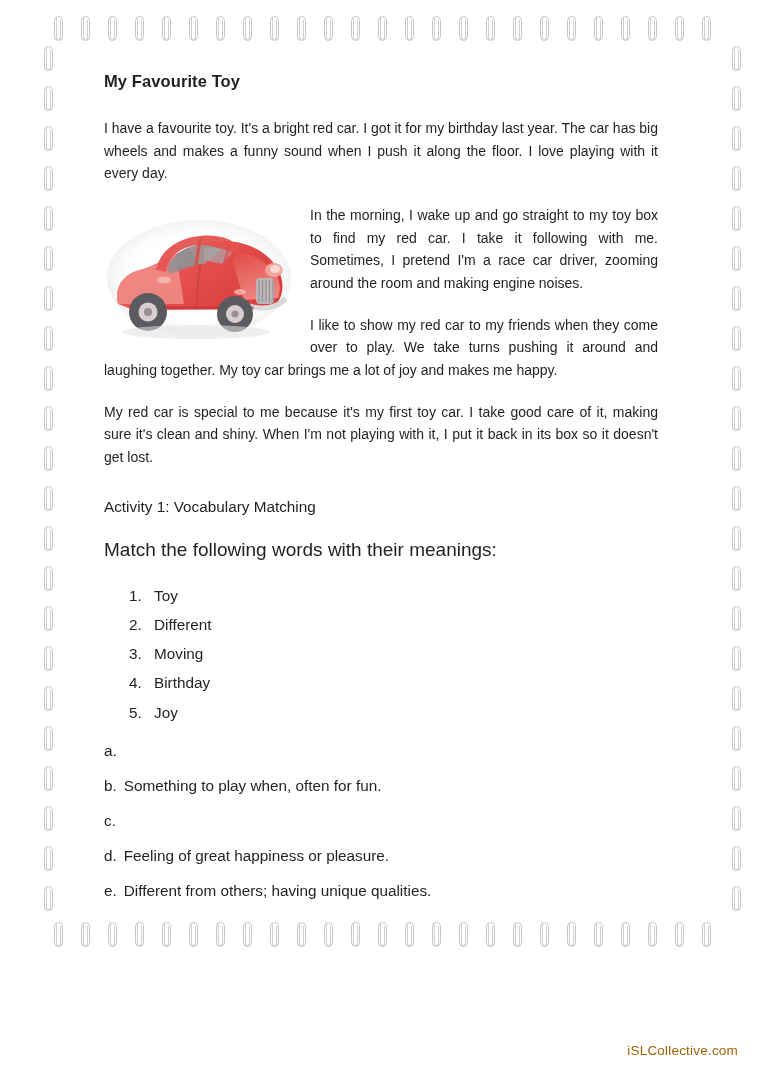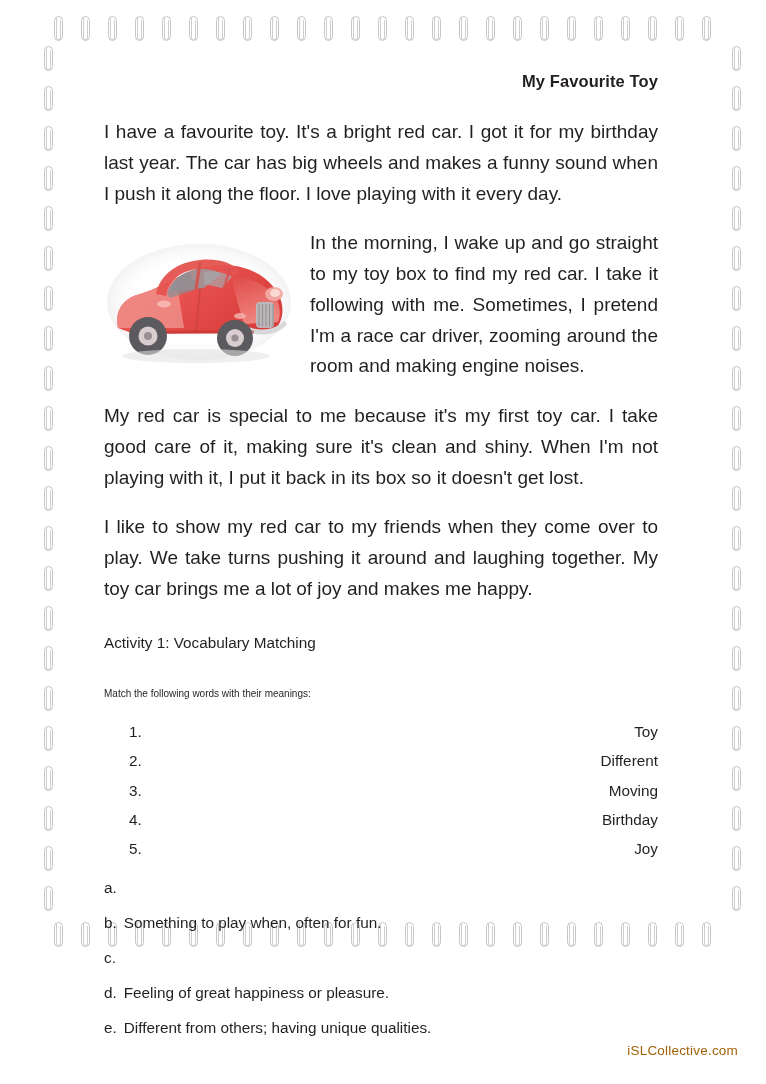--- a/index.html
+++ b/index.html
@@ -82,29 +82,29 @@
 
   
   .sheet {
     position: absolute;
     left: 104px;
     top: 72px;
     width: 554px;
   }
 
   .title {
-    text-align: right;
+    text-align: left;
     font-size: 16.5px;
     font-weight: bold;
     letter-spacing: 0.1px;
     margin: 0 0 26px 0;
   }
 
   p.body-text {
-    font-size: 19px;
+    font-size: 14px;
     line-height: 1.62;
     text-align: justify;
     margin: 0 0 19px 0;
     hyphens: none;
   }
 
   .car-figure {
     float: left;
     width: 190px;
     height: 136px;
@@ -112,35 +112,34 @@
     position: relative;
   }
   .car-figure svg { display: block; }
 
   .activity-head {
     font-size: 15.3px;
     line-height: 1.6;
     margin: 26px 0 0 0;
   }
   .match-instruction {
-    font-size: 10px;
+    font-size: 19px;
     line-height: 1.6;
-    margin: 31px 0 0 0;
+    margin: 16px 0 0 0;
   }
 
   ol.word-list {
     margin: 22px 0 0 0;
     padding-left: 42px;
     font-size: 15.3px;
     line-height: 1.0;
   }
   ol.word-list li {
     margin-bottom: 14px;
     padding-left: 8px;
-    text-align: right;
   }
 
   ul.def-list {
     list-style: none;
     margin: 22px 0 0 0;
     padding: 0;
     font-size: 15.3px;
   }
   ul.def-list li {
     margin-bottom: 17px;
@@ -713,22 +712,22 @@
 
       <ellipse cx="131" cy="106" rx="18" ry="18" fill="#5b5b5f"></ellipse>
       <ellipse cx="131" cy="106" rx="9" ry="9" fill="#d9cdd0"></ellipse>
       <ellipse cx="131" cy="106" rx="3.6" ry="3.6" fill="#9a8f92"></ellipse>
 
       <ellipse cx="92" cy="124" rx="74" ry="7" fill="#e3e1e2" opacity="0.55"></ellipse>
     </svg>
   </div>
 
   <p class="body-text">In the morning, I wake up and go straight to my toy box to find my red car. I take it following with me. Sometimes, I pretend I'm a race car driver, zooming around the room and making engine noises.</p>
+  <p class="body-text">I like to show my red car to my friends when they come over to play. We take turns pushing it around and laughing together. My toy car brings me a lot of joy and makes me happy.</p>
   <p class="body-text">My red car is special to me because it's my first toy car. I take good care of it, making sure it's clean and shiny. When I'm not playing with it, I put it back in its box so it doesn't get lost.</p>
-  <p class="body-text">I like to show my red car to my friends when they come over to play. We take turns pushing it around and laughing together. My toy car brings me a lot of joy and makes me happy.</p>
 
   <p class="activity-head">Activity 1: Vocabulary Matching</p>
   <p class="match-instruction">Match the following words with their meanings:</p>
 
   <ol class="word-list">
     <li><span>Toy</span></li>
     <li><span>Different</span></li>
     <li><span>Moving</span></li>
     <li><span>Birthday</span></li>
     <li><span>Joy</span></li>

